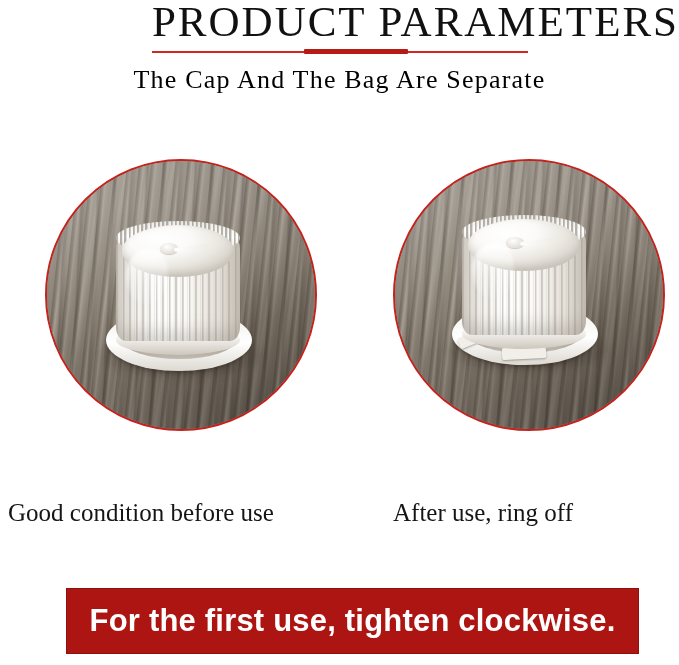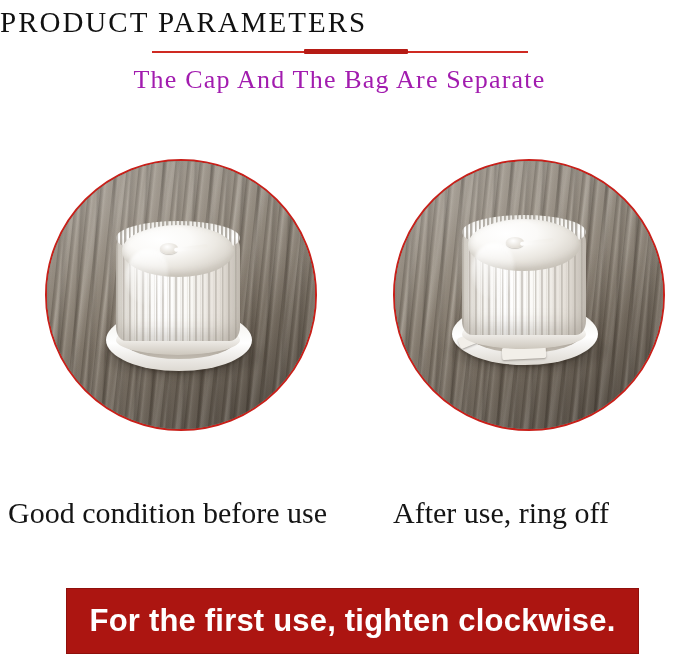--- a/index.html
+++ b/index.html
@@ -22,23 +22,23 @@
     left: 0;
     top: 0;
     width: 679px;
     height: 140px;
   }
   .page-title {
     position: absolute;
     left: 0;
     top: 2px;
     width: 679px;
-    text-align: left;
+    text-align: right;
     font-family: "Liberation Serif", "DejaVu Serif", serif;
-    font-size: 29px;
+    font-size: 43px;
     font-weight: 400;
     letter-spacing: 2.0px;
     color: #111111;
     line-height: 40px;
     white-space: nowrap;
   }
 
   .divider {
     position: absolute;
     left: 152px;
@@ -67,21 +67,21 @@
   .page-subtitle {
     position: absolute;
     left: 0;
     top: 63px;
     width: 679px;
     text-align: center;
     font-family: "Liberation Serif", "DejaVu Serif", serif;
     font-size: 26px;
     font-weight: 400;
     letter-spacing: 1.2px;
-    color: #a21caf;
+    color: #000000;
     line-height: 34px;
     white-space: nowrap;
   }
 
   
   .photos {
     position: absolute;
     left: 0;
     top: 0;
     width: 679px;
@@ -282,21 +282,21 @@
     border-radius: 50% 40% 46% 50%;
     background: linear-gradient(160deg, rgba(255,255,255,0.92) 0%, rgba(255,255,255,0.30) 55%, rgba(255,255,255,0) 100%);
     filter: blur(1.4px);
   }
 
   
   .caption {
     position: absolute;
     top: 497px;
     font-family: "Liberation Serif", "DejaVu Serif", serif;
-    font-size: 30px;
+    font-size: 25px;
     font-weight: 400;
     color: #151515;
     line-height: 32px;
     white-space: nowrap;
   }
   .caption-left  { left: 8px;   text-align: left;   }
   .caption-right { left: 393px; width: 272px; text-align: left; }
 
   
   .banner {

